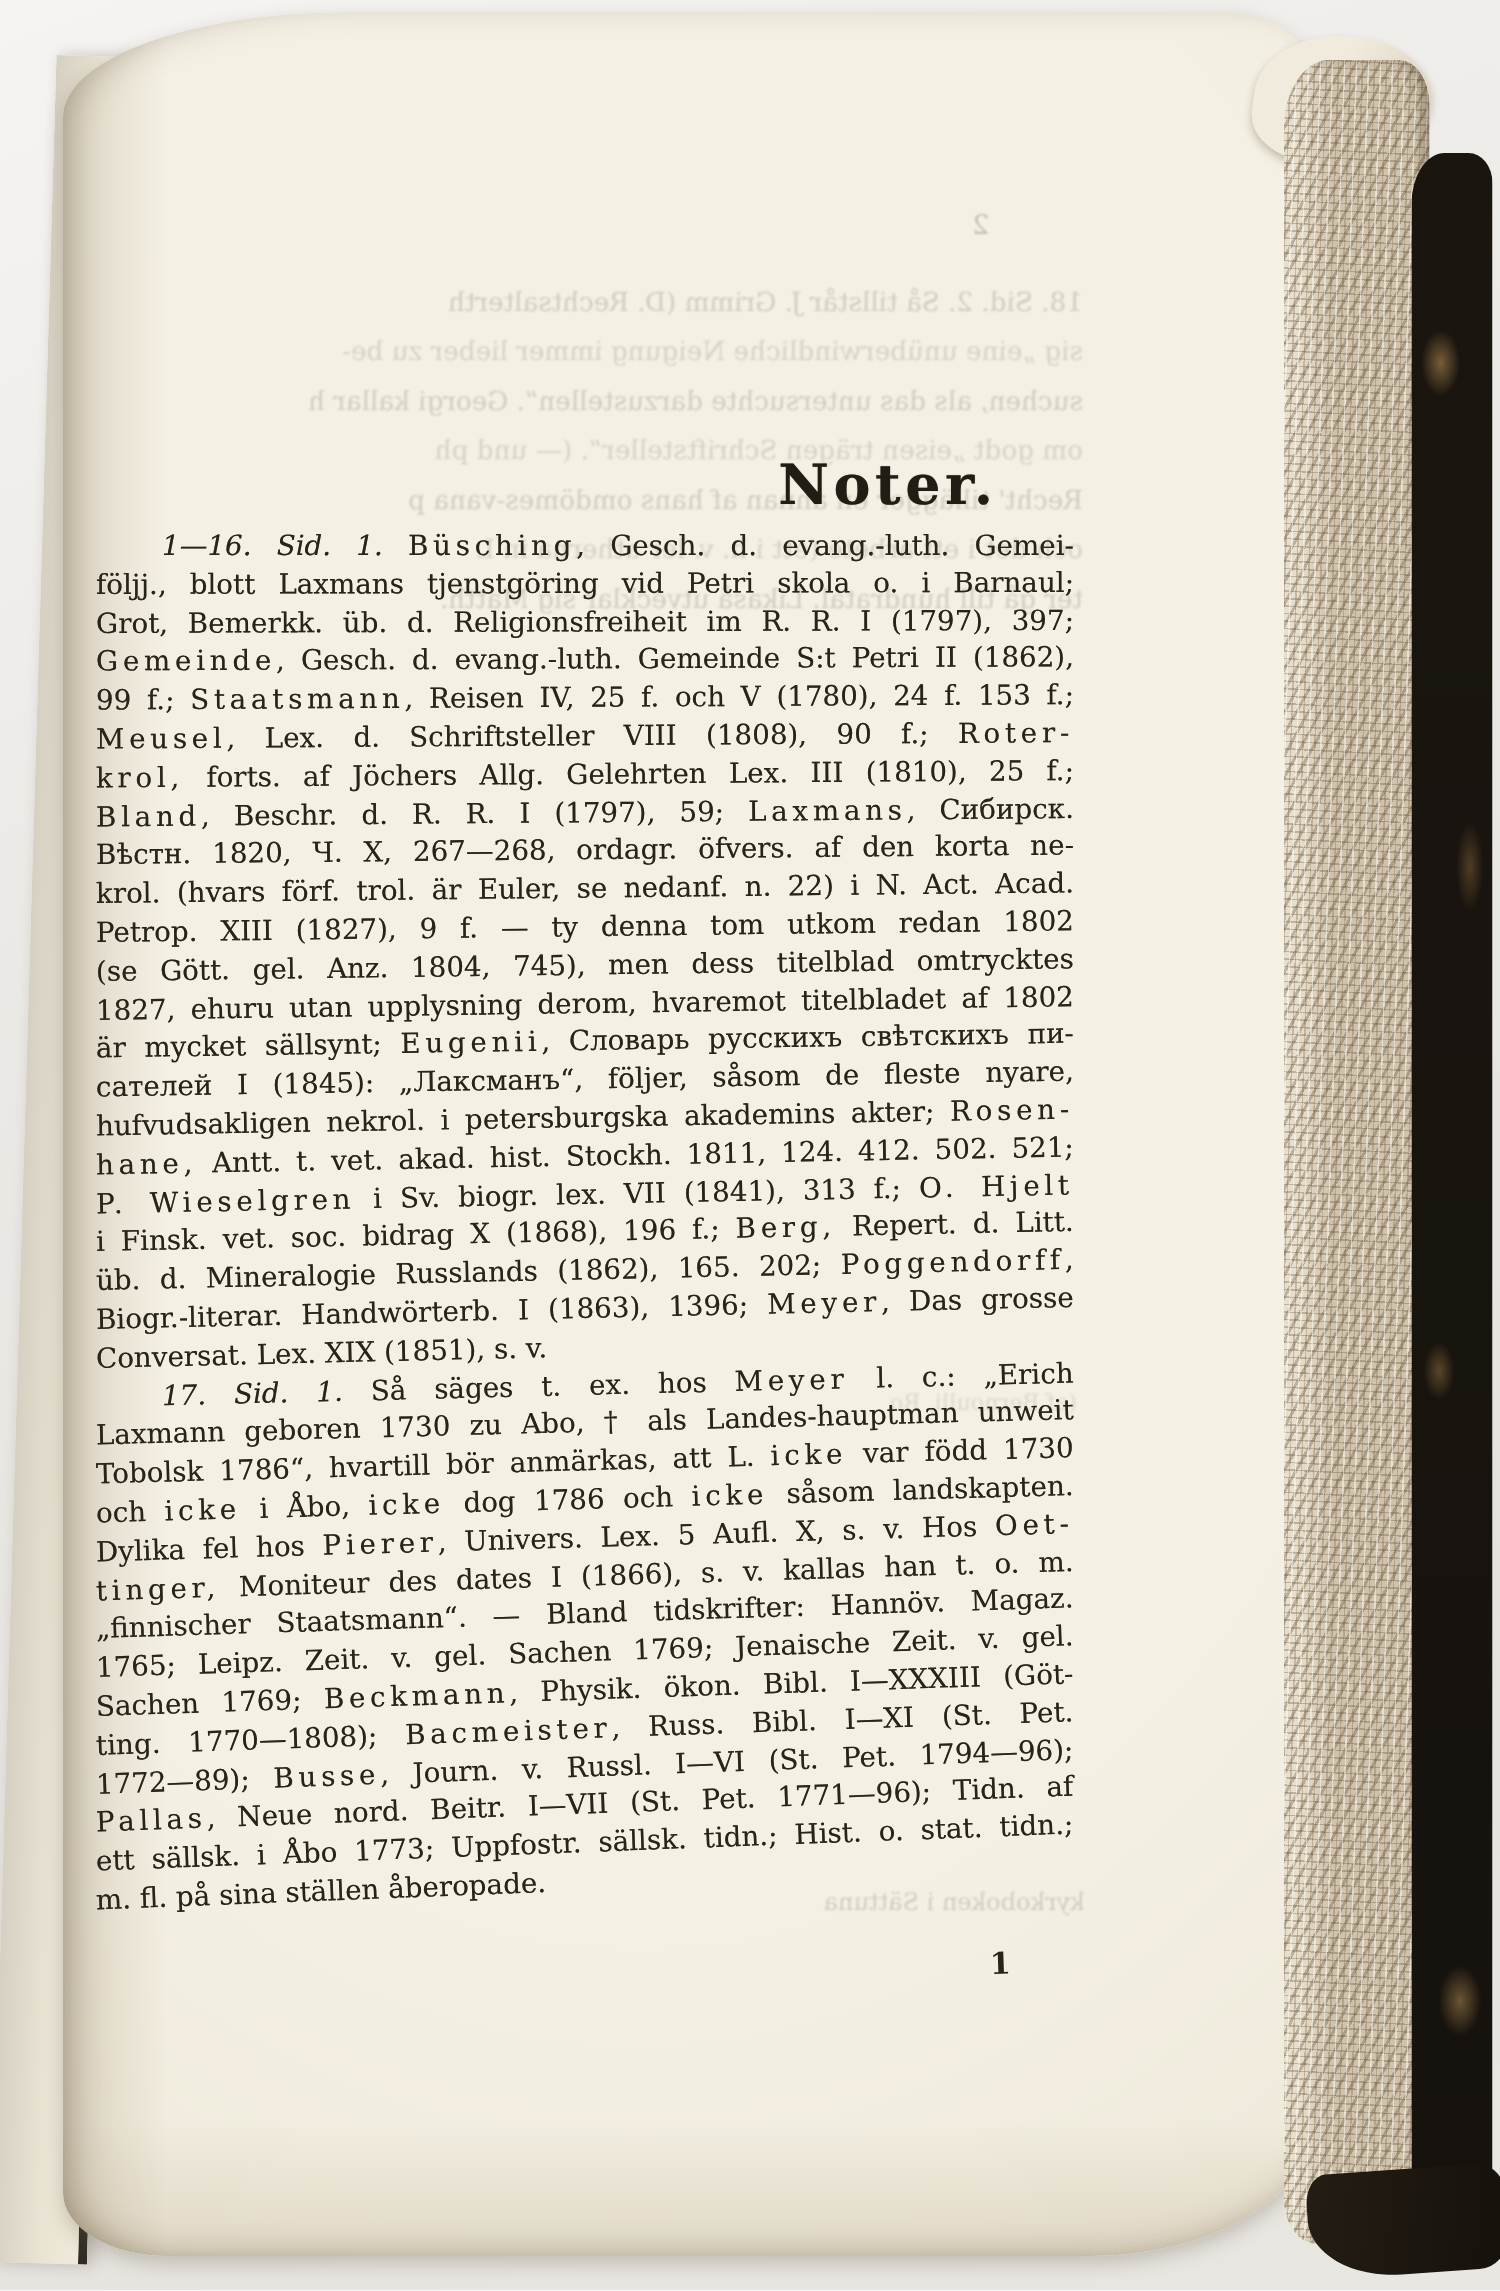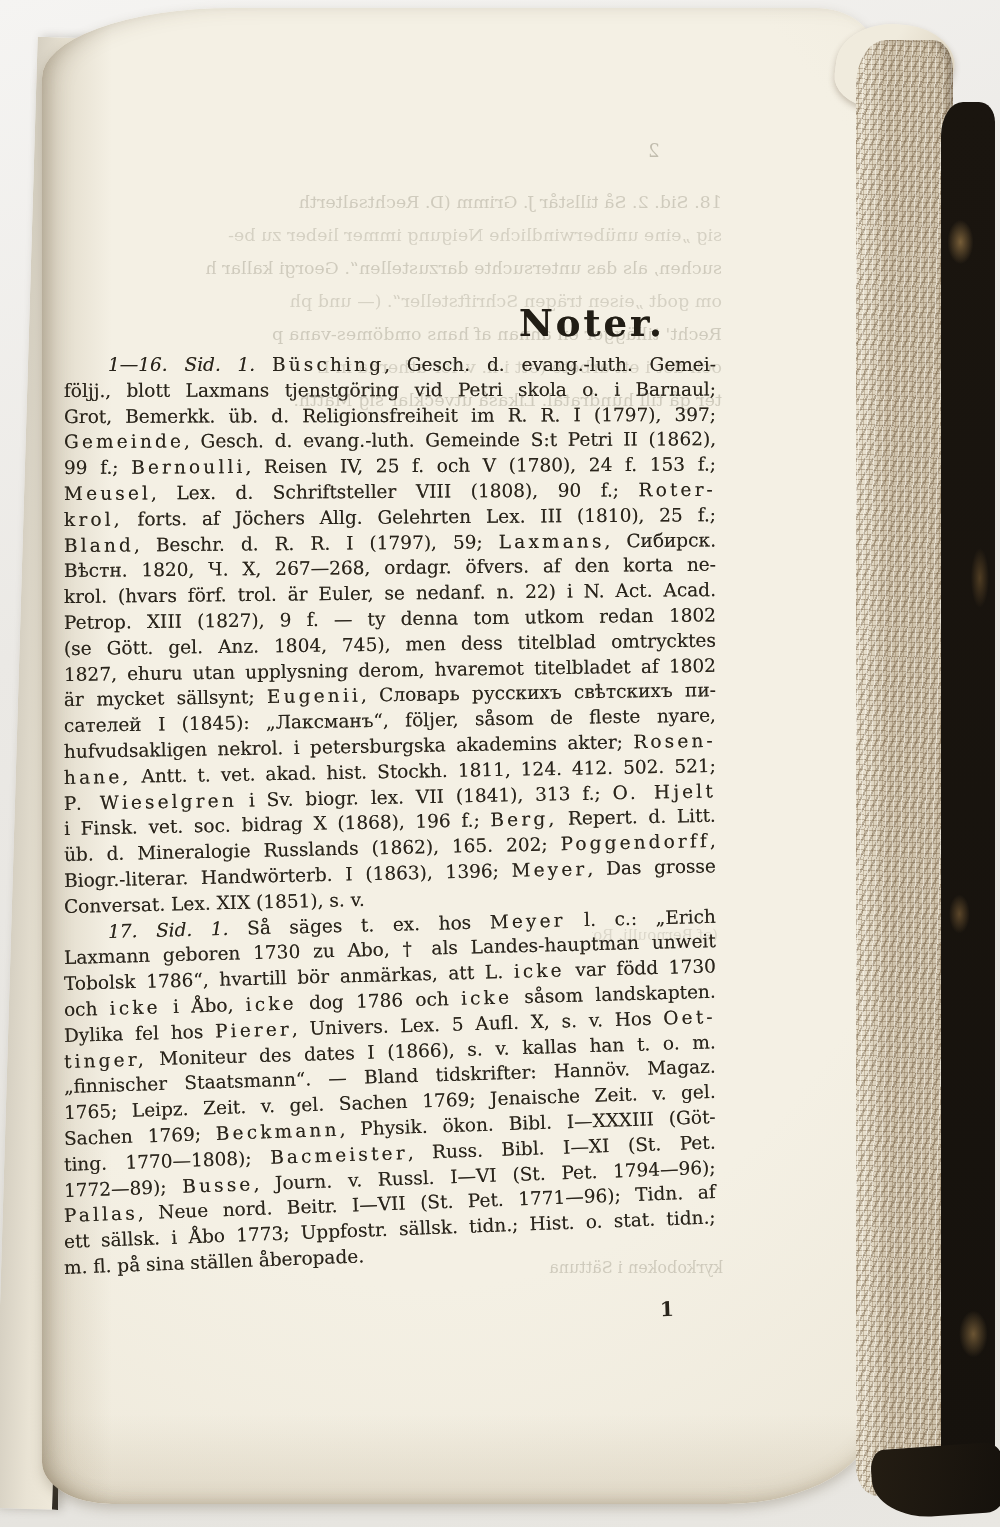--- a/index.html
+++ b/index.html
@@ -121,21 +121,21 @@
     </div>
   <div class="bleed bleed-mid">(af Bernoulli, Rotermund</div>
   <div class="bleed bleed-bottom">kyrkoboken i Sättuna (där N</div>
 
   <h1 class="title">Noter.</h1>
   <div class="text-block">
       <div class="line first" style="transform: rotate(0deg);"><span class="it">1—16. Sid. 1.</span> <span class="sp">Büsching</span>, Gesch. d. evang.-luth. Gemei-</div>
       <div class="line" style="transform: rotate(-0.124deg);">följj., blott Laxmans tjenstgöring vid Petri skola o. i Barnaul;</div>
       <div class="line" style="transform: rotate(-0.186deg);">Grot, Bemerkk. üb. d. Religionsfreiheit im R. R. I (1797), 397;</div>
       <div class="line" style="transform: rotate(-0.248deg);"><span class="sp">Gemeinde</span>, Gesch. d. evang.-luth. Gemeinde S:t Petri II (1862),</div>
-      <div class="line" style="transform: rotate(-0.31deg);">99 f.; <span class="sp">Bernoulli</span>, Reisen IV, 25 f. och V (1780), 24 f. 153 f.;</div>
+      <div class="line" style="transform: rotate(-0.31deg);">99 f.; <span class="sp">Staatsmann</span>, Reisen IV, 25 f. och V (1780), 24 f. 153 f.;</div>
       <div class="line" style="transform: rotate(-0.372deg);"><span class="sp">Meusel</span>, Lex. d. Schriftsteller VIII (1808), 90 f.; <span class="sp">Roter-</span></div>
       <div class="line" style="transform: rotate(-0.434deg);"><span class="sp">krol,</span> forts. af Jöchers Allg. Gelehrten Lex. III (1810), 25 f.;</div>
       <div class="line" style="transform: rotate(-0.496deg);"><span class="sp">Bland</span>, Beschr. d. R. R. I (1797), 59; <span class="sp">Laxmans</span>, Сибирск.</div>
       <div class="line" style="transform: rotate(-0.558deg);">Вѣстн. 1820, Ч. X, 267—268, ordagr. öfvers. af den korta ne-</div>
       <div class="line" style="transform: rotate(-0.62deg);">krol. (hvars förf. trol. är Euler, se nedanf. n. 22) i N. Act. Acad.</div>
       <div class="line" style="transform: rotate(-0.682deg);">Petrop. XIII (1827), 9 f. — ty denna tom utkom redan 1802</div>
       <div class="line" style="transform: rotate(-0.744deg);">(se Gött. gel. Anz. 1804, 745), men dess titelblad omtrycktes</div>
       <div class="line" style="transform: rotate(-0.806deg);">1827, ehuru utan upplysning derom, hvaremot titelbladet af 1802</div>
       <div class="line" style="transform: rotate(-0.868deg);">är mycket sällsynt; <span class="sp">Eugenii</span>, Словарь русскихъ свѣтскихъ пи-</div>
       <div class="line" style="transform: rotate(-0.93deg);">сателей I (1845): „Лаксманъ“, följer, såsom de fleste nyare,</div>

